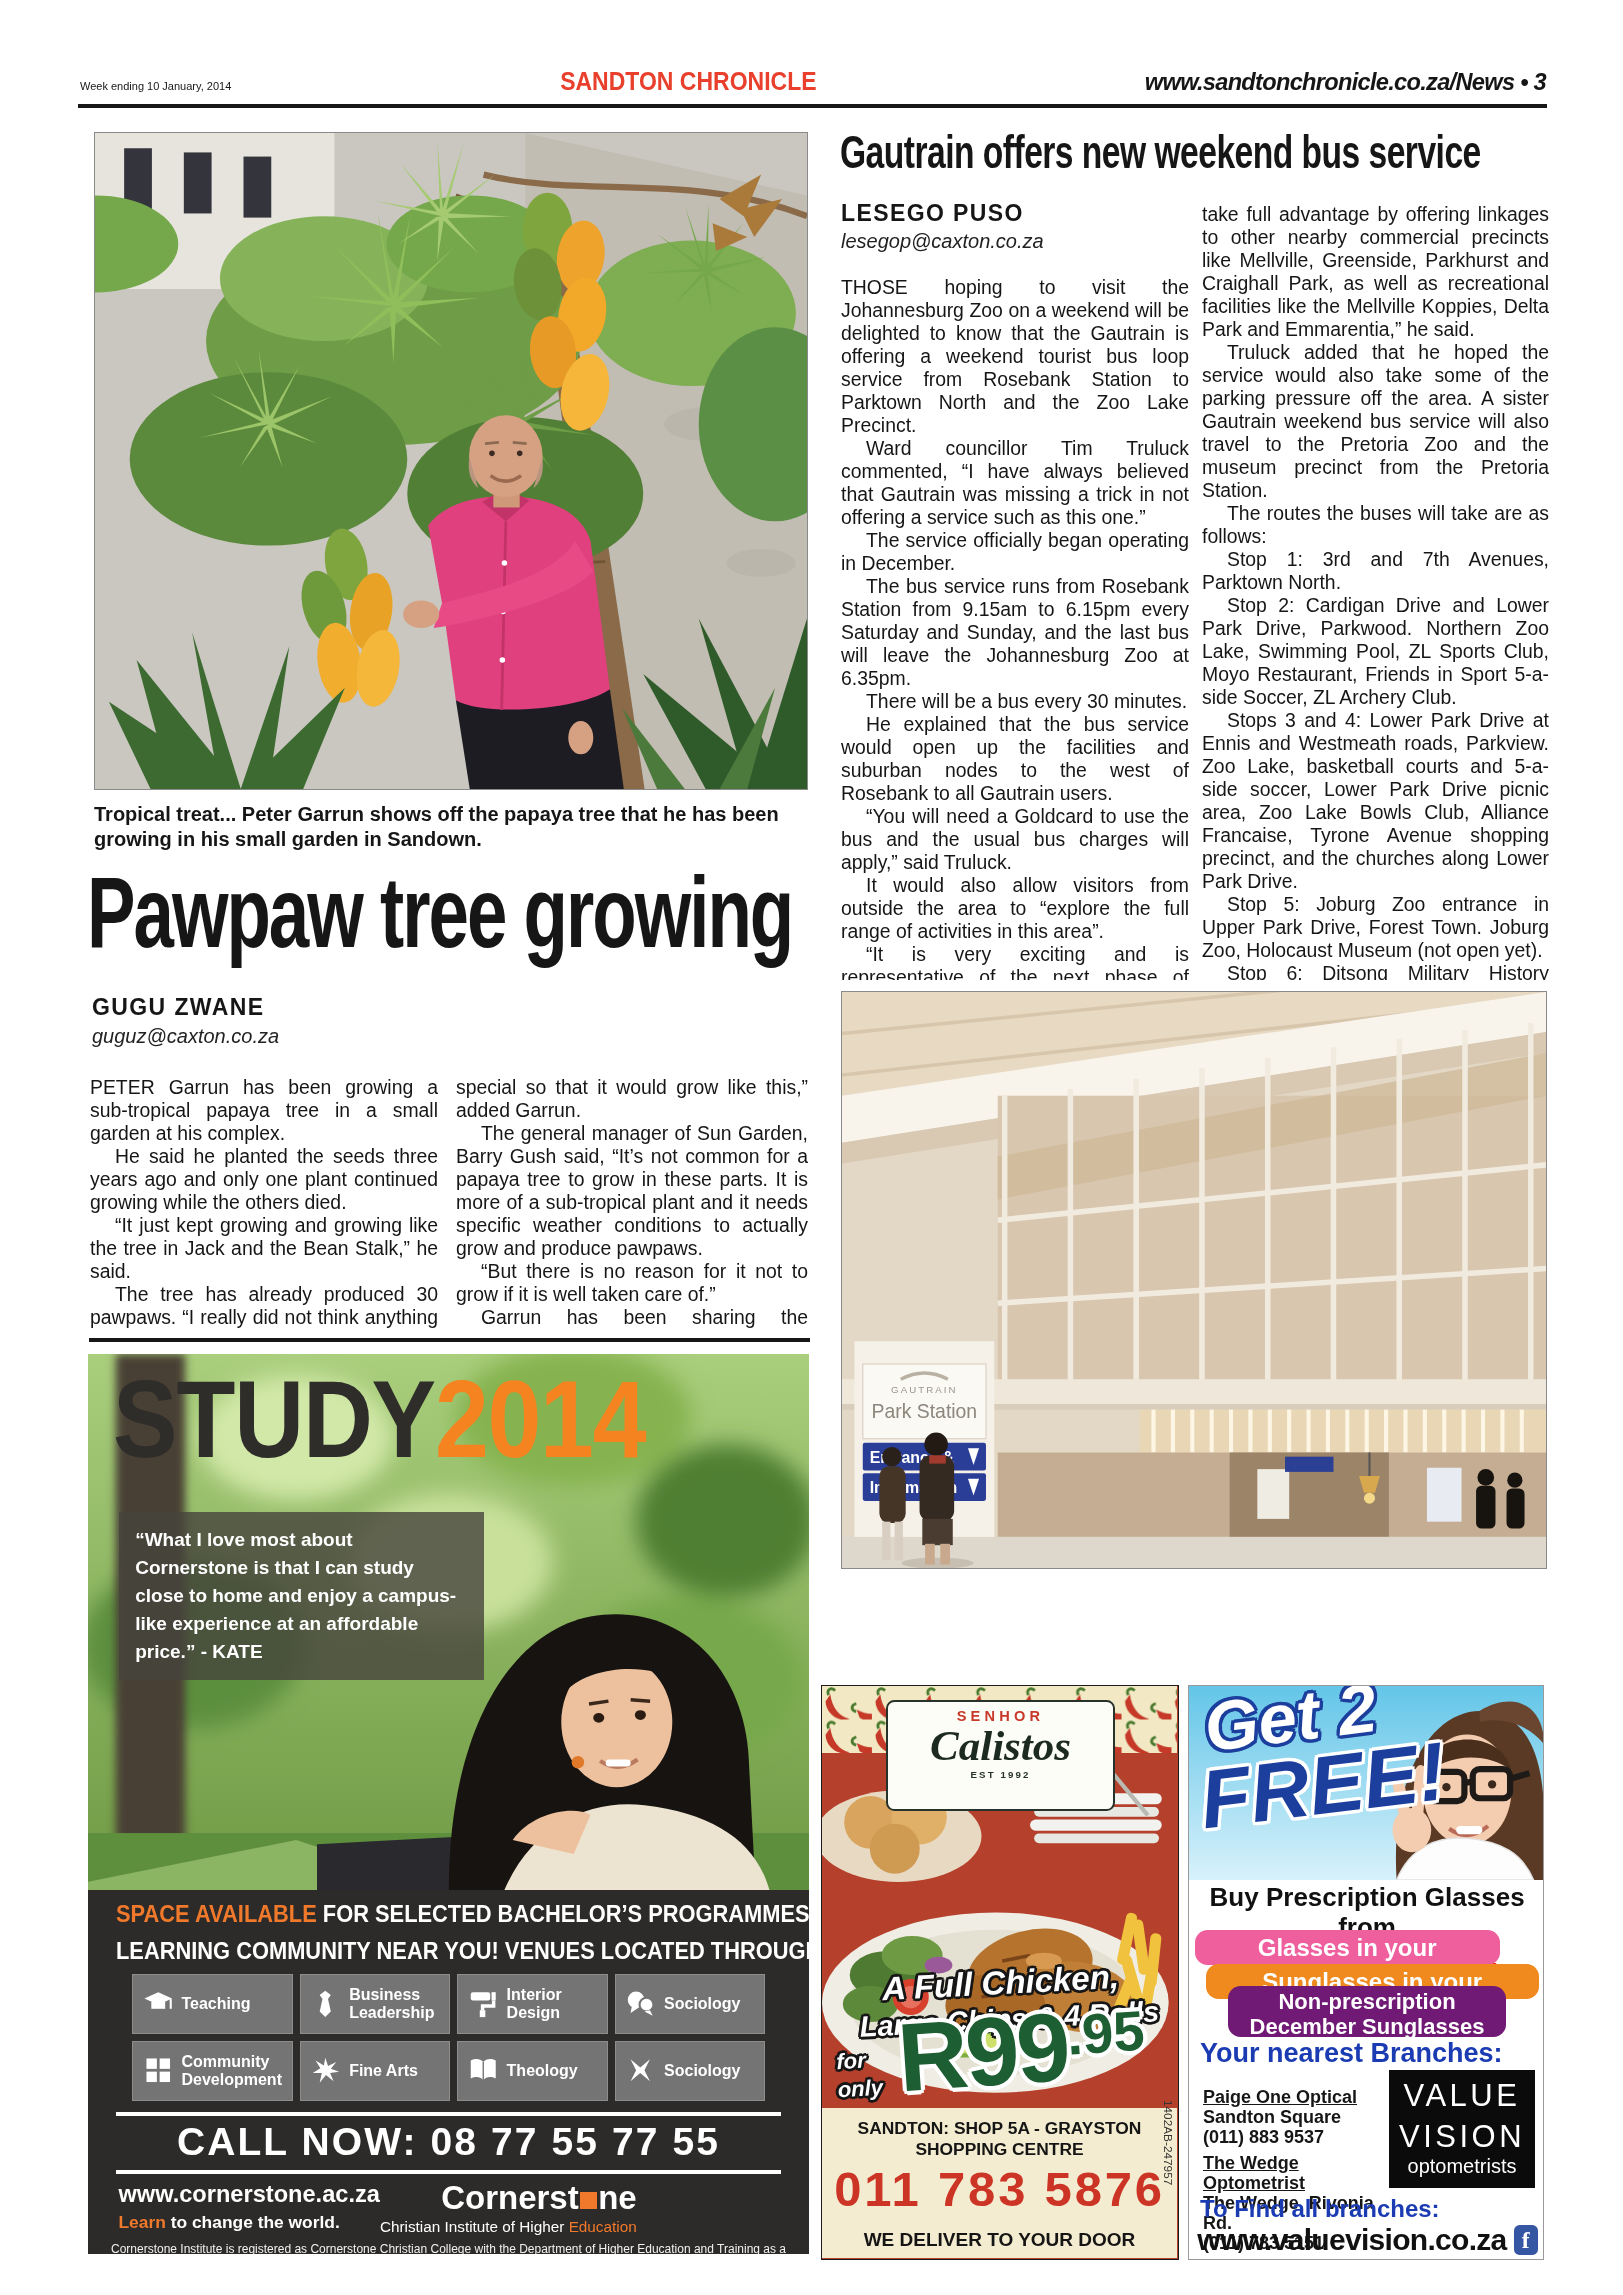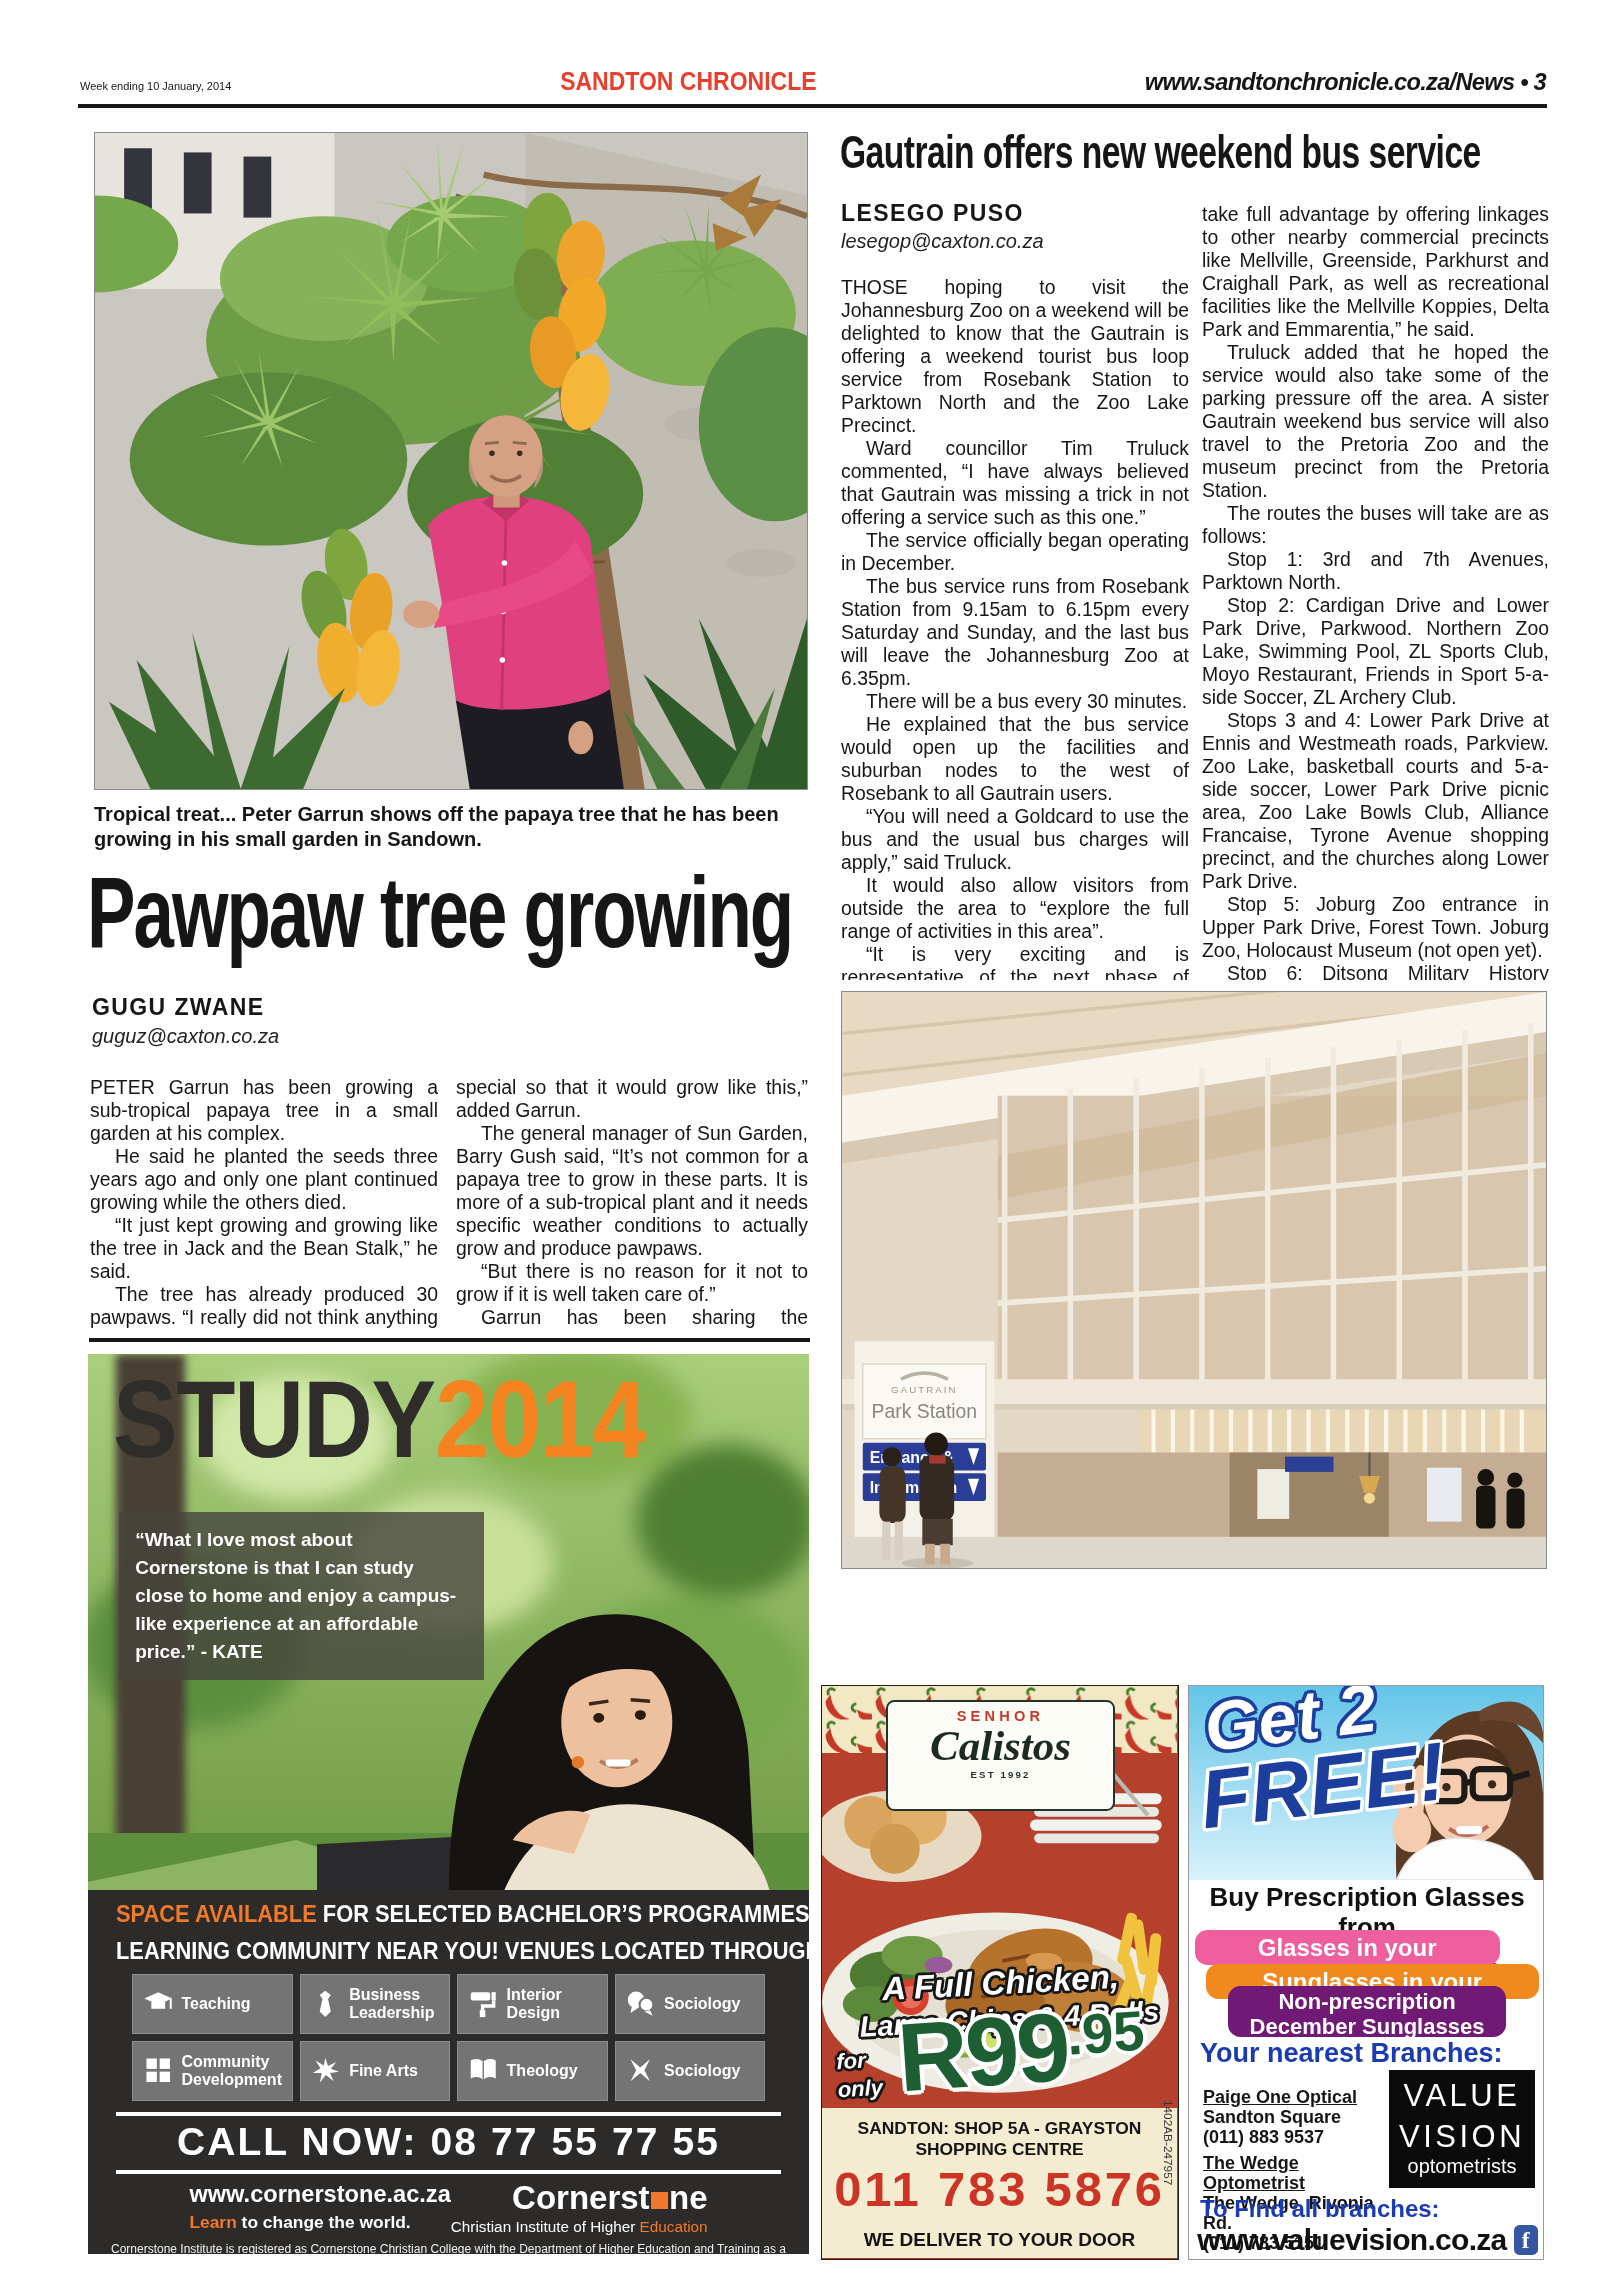--- a/index.html
+++ b/index.html
@@ -47,21 +47,21 @@
   .cs-space{margin:9.7px 0 0 28px;font-size:23px;font-weight:800;line-height:28px;white-space:nowrap;
             transform:scaleX(.95);transform-origin:0 0}
   .hl-orange{color:#f0792b}
   .cs-grid{margin:8.3px 44px 0;display:grid;grid-template-columns:repeat(4,1fr);gap:7px}
   .cs-tile{background:#747474;border:0.7px solid #8d8d8d;height:58px;display:flex;align-items:center;gap:8.3px;
            padding:0 9.7px;color:#fff;font-size:16px;font-weight:700;line-height:17.4px}
   .cs-tile svg{flex:0 0 auto}
   .cs-hr{margin:11px 28px 0;height:4.2px;background:#fff}
   .cs-call{margin-top:4.2px;text-align:center;color:#fff;font-size:39px;font-weight:800;letter-spacing:2.1px}
   .cs-hr2{margin:5.6px 28px 0;height:4.2px;background:#fff}
-  .cs-bot{margin:7px 30.5px 0;display:flex;justify-content:center;align-items:flex-start}
+  .cs-bot{margin:7px 30.5px 0;display:flex;justify-content:flex-start;align-items:flex-start}
   .cs-web{font-size:23.6px;font-weight:800}
   .cs-tag{font-size:17.4px;font-weight:700;margin-top:4.2px}
   .cs-logo{font-size:33px;font-weight:800;text-align:right;line-height:1}
   .cs-logo .sq{display:inline-block;width:16.7px;height:16.7px;background:#f0792b;margin:0 1.4px}
   .cs-logosub{font-size:15.3px;margin-top:4.2px;text-align:right}
   .cs-fine{margin:5.6px 15.3px 0;text-align:center;color:#f2f2f2;font-size:12px;line-height:15.3px}
   
   .ad-cal{left:821px;top:1685px;width:358px;height:575px;border:1.4px solid #1c1c1c;box-sizing:border-box;
           background:#b5402c;overflow:hidden}
   .cal-chili{position:absolute;left:0;top:0;width:355px;height:67px}

